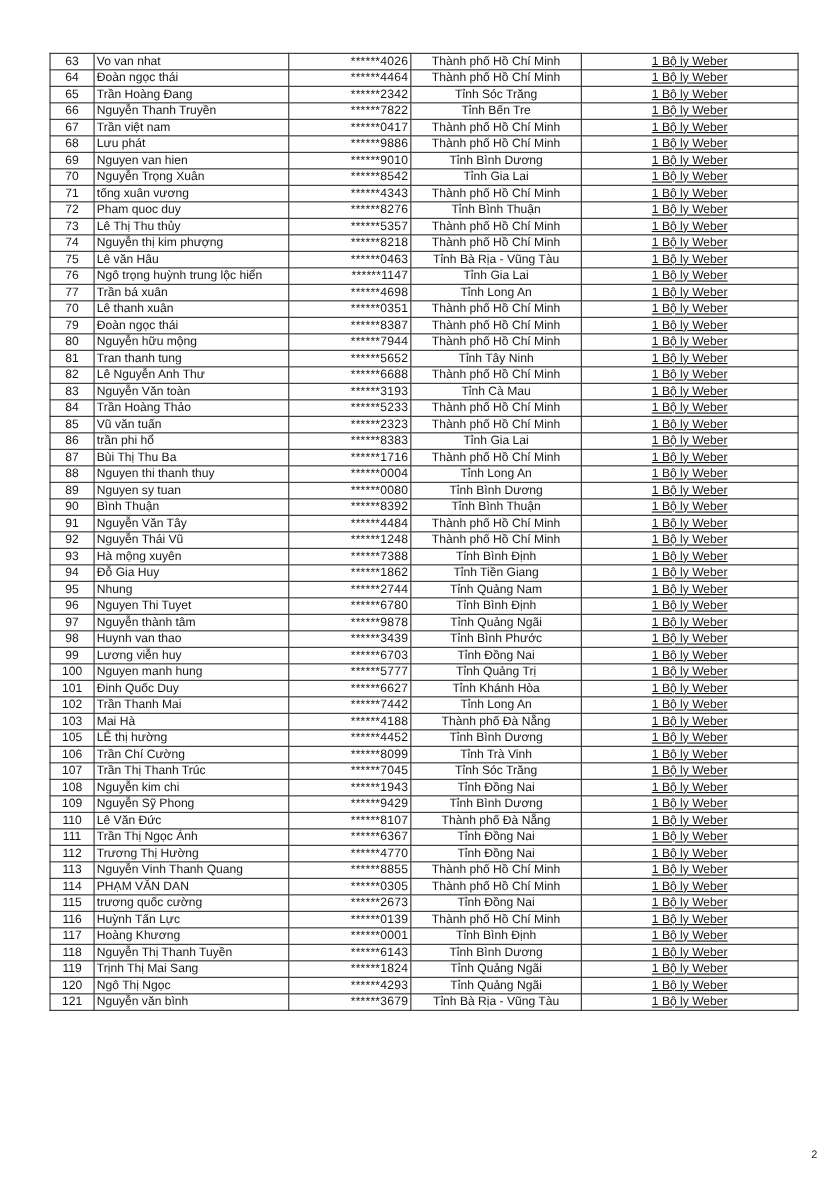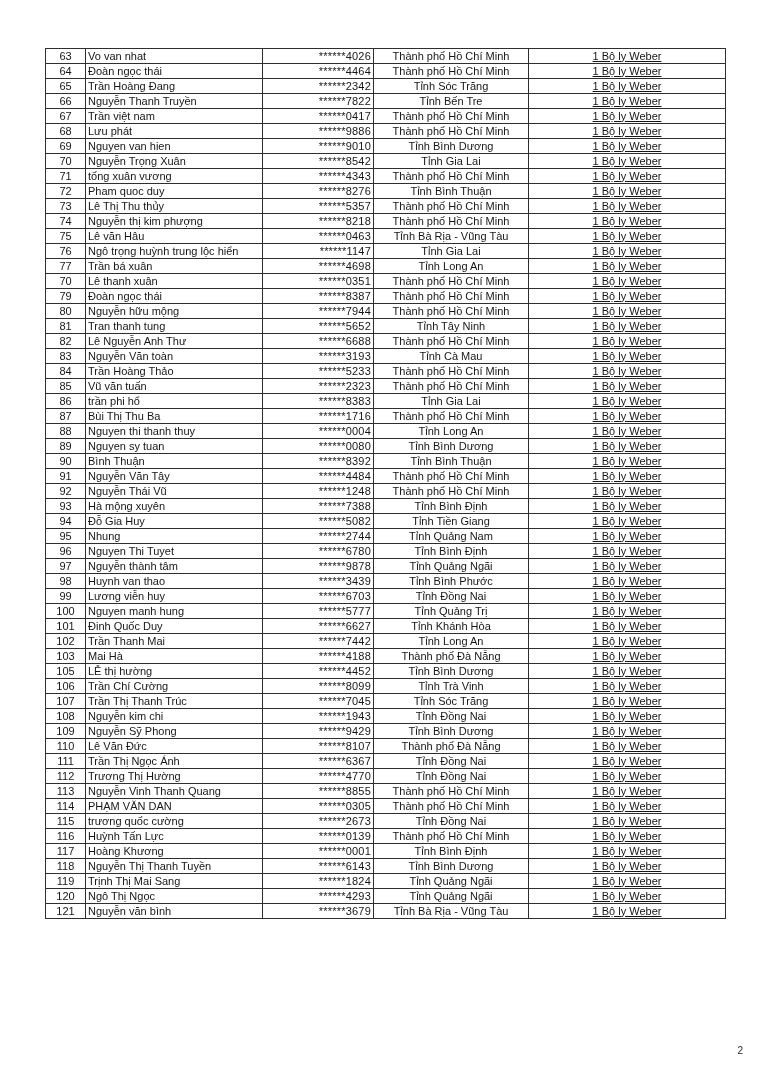--- a/index.html
+++ b/index.html
@@ -305,21 +305,21 @@
     <td class="c-no">93</td>
     <td class="c-name">Hà mộng xuyên</td>
     <td class="c-phone">******7388</td>
     <td class="c-prov">Tỉnh Bình Định</td>
     <td class="c-prize">1 Bộ ly Weber</td>
   </tr>
 
   <tr>
     <td class="c-no">94</td>
     <td class="c-name">Đỗ Gia Huy</td>
-    <td class="c-phone">******5082</td>
+    <td class="c-phone">******1862</td>
     <td class="c-prov">Tỉnh Tiền Giang</td>
     <td class="c-prize">1 Bộ ly Weber</td>
   </tr>
 
   <tr>
     <td class="c-no">95</td>
     <td class="c-name">Nhung</td>
     <td class="c-phone">******2744</td>
     <td class="c-prov">Tỉnh Quảng Nam</td>
     <td class="c-prize">1 Bộ ly Weber</td>

